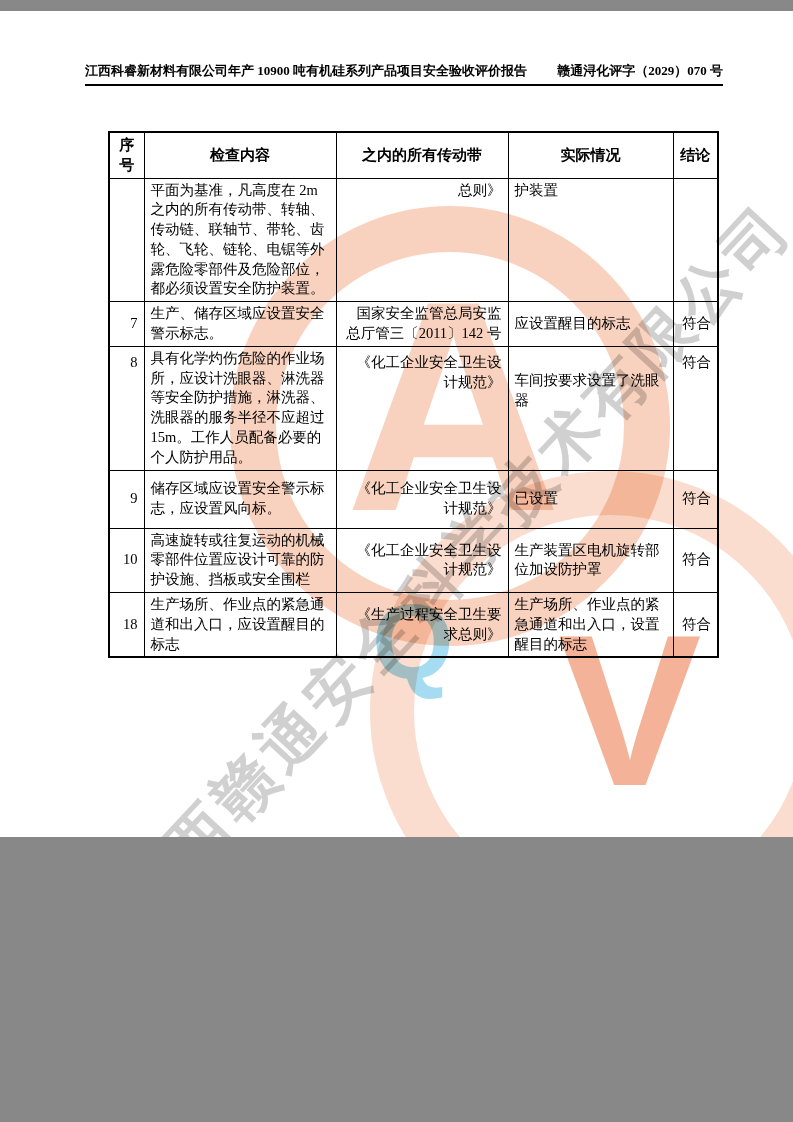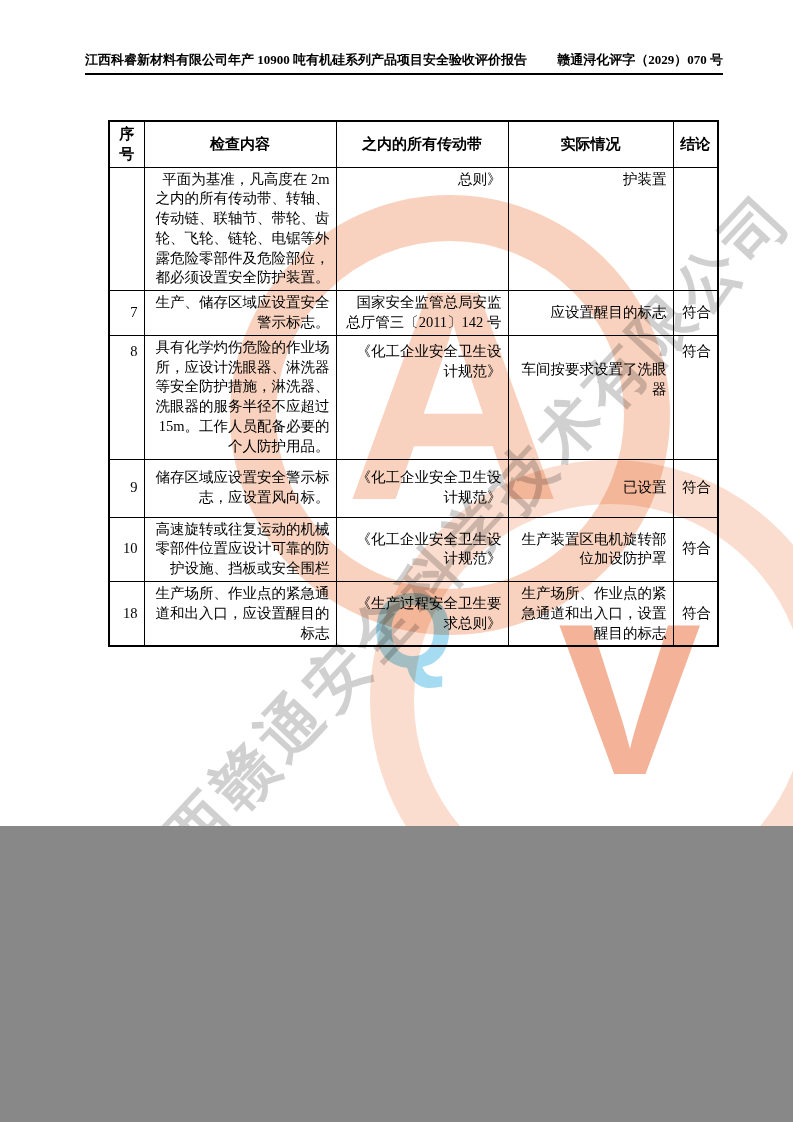--- a/index.html
+++ b/index.html
@@ -1,19 +1,19 @@
 <!DOCTYPE html>
 <html><head>
 <meta charset="utf-8">
 <style>
   html,body{margin:0;padding:0;background:#888;}
   .page{
     position:relative;
     width:793px;height:826px;
-    margin:0 auto;
+    margin:11px auto;
     background:#ffffff;
     overflow:hidden;
     font-family:"Liberation Serif","DejaVu Serif",serif;
     color:#000;
   }
   
   .doc-header{
     position:absolute;left:85px;top:50px;width:638px;
     display:flex;justify-content:space-between;align-items:flex-end;
     font-family:"Liberation Serif","DejaVu Serif",serif;
@@ -27,21 +27,21 @@
     border:1px solid #000;
     font-size:14.5px;line-height:19.8px;
     padding:2px 6px;vertical-align:middle;
     word-break:break-all;overflow:hidden;
   }
   .tbl th{
     font-family:"Liberation Sans","DejaVu Sans",sans-serif;
     font-weight:bold;font-size:15px;text-align:center;padding:2px 2px;
   }
   .c{text-align:right;}
-  .l{text-align:right;}
+  .l{text-align:left;}
   .t1{top:95px;border-radius:23px;}
   
   .wm{position:absolute;pointer-events:none;mix-blend-mode:multiply;z-index:5;}
   .wm-ring1{
     left:230px;top:195px;width:440px;height:440px;box-sizing:border-box;
     border:46px solid #f2a67e;border-radius:50%;opacity:.5;
   }
   .wm-ring2{
     left:370px;top:460px;width:480px;height:480px;box-sizing:border-box;
     border:44px solid #f2a67e;border-radius:50%;opacity:.38;

